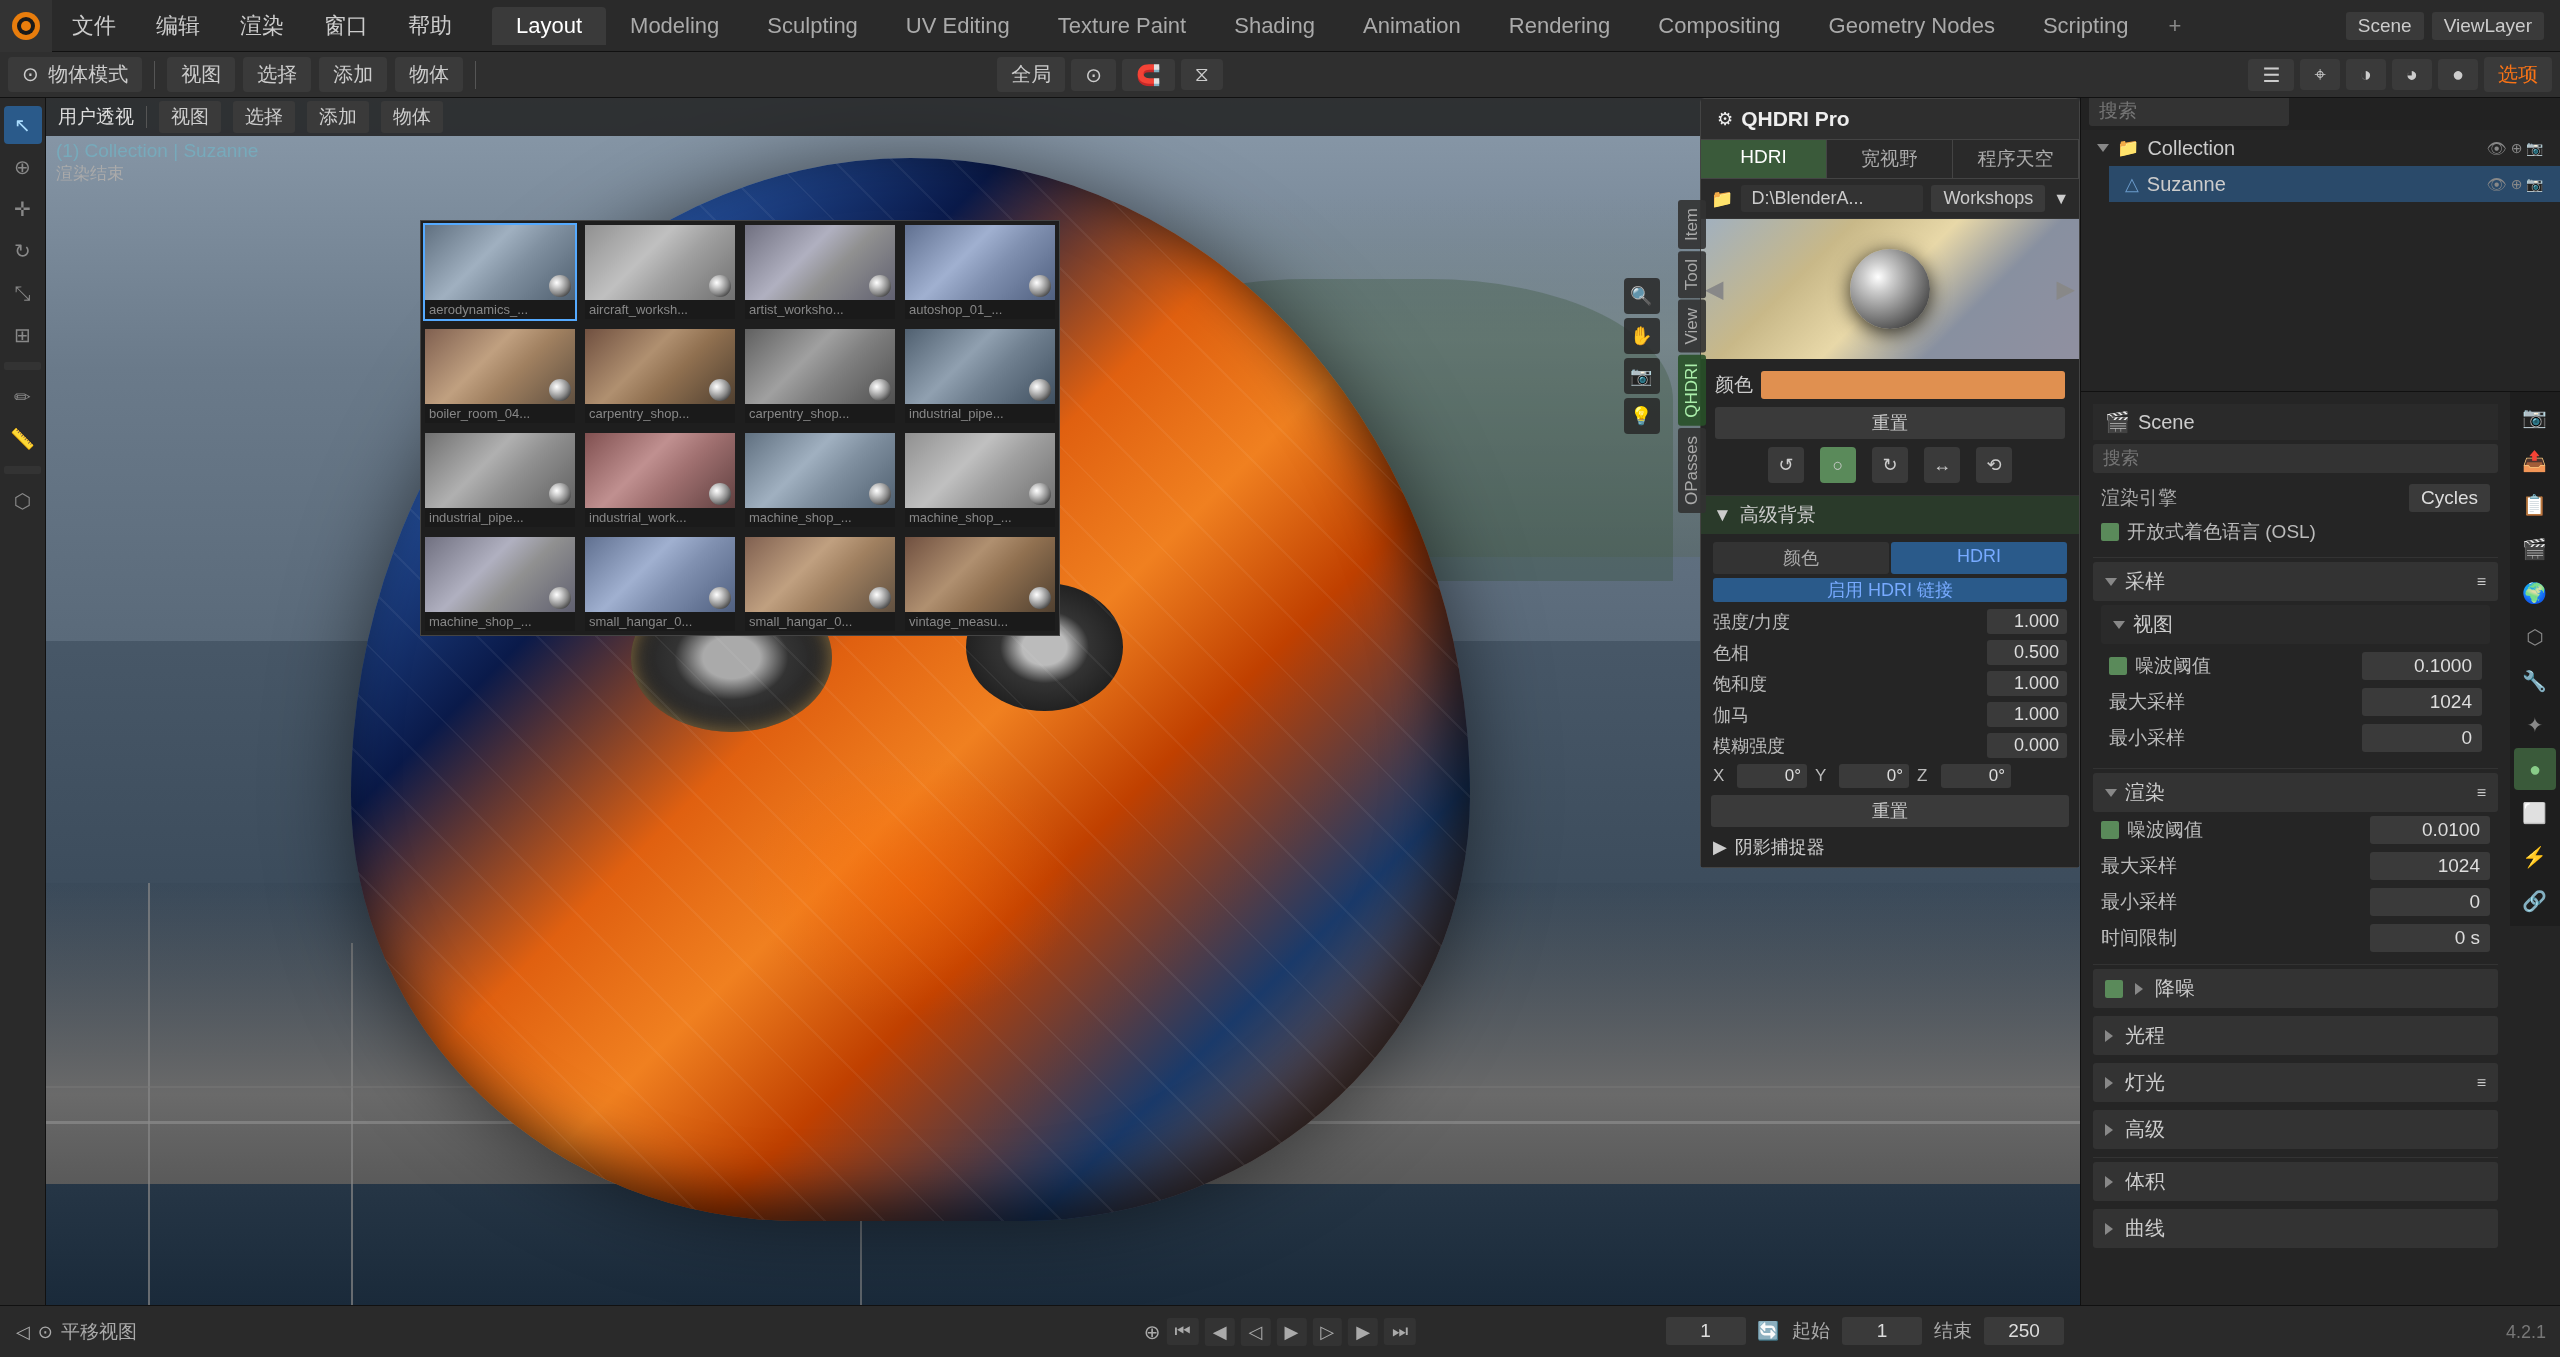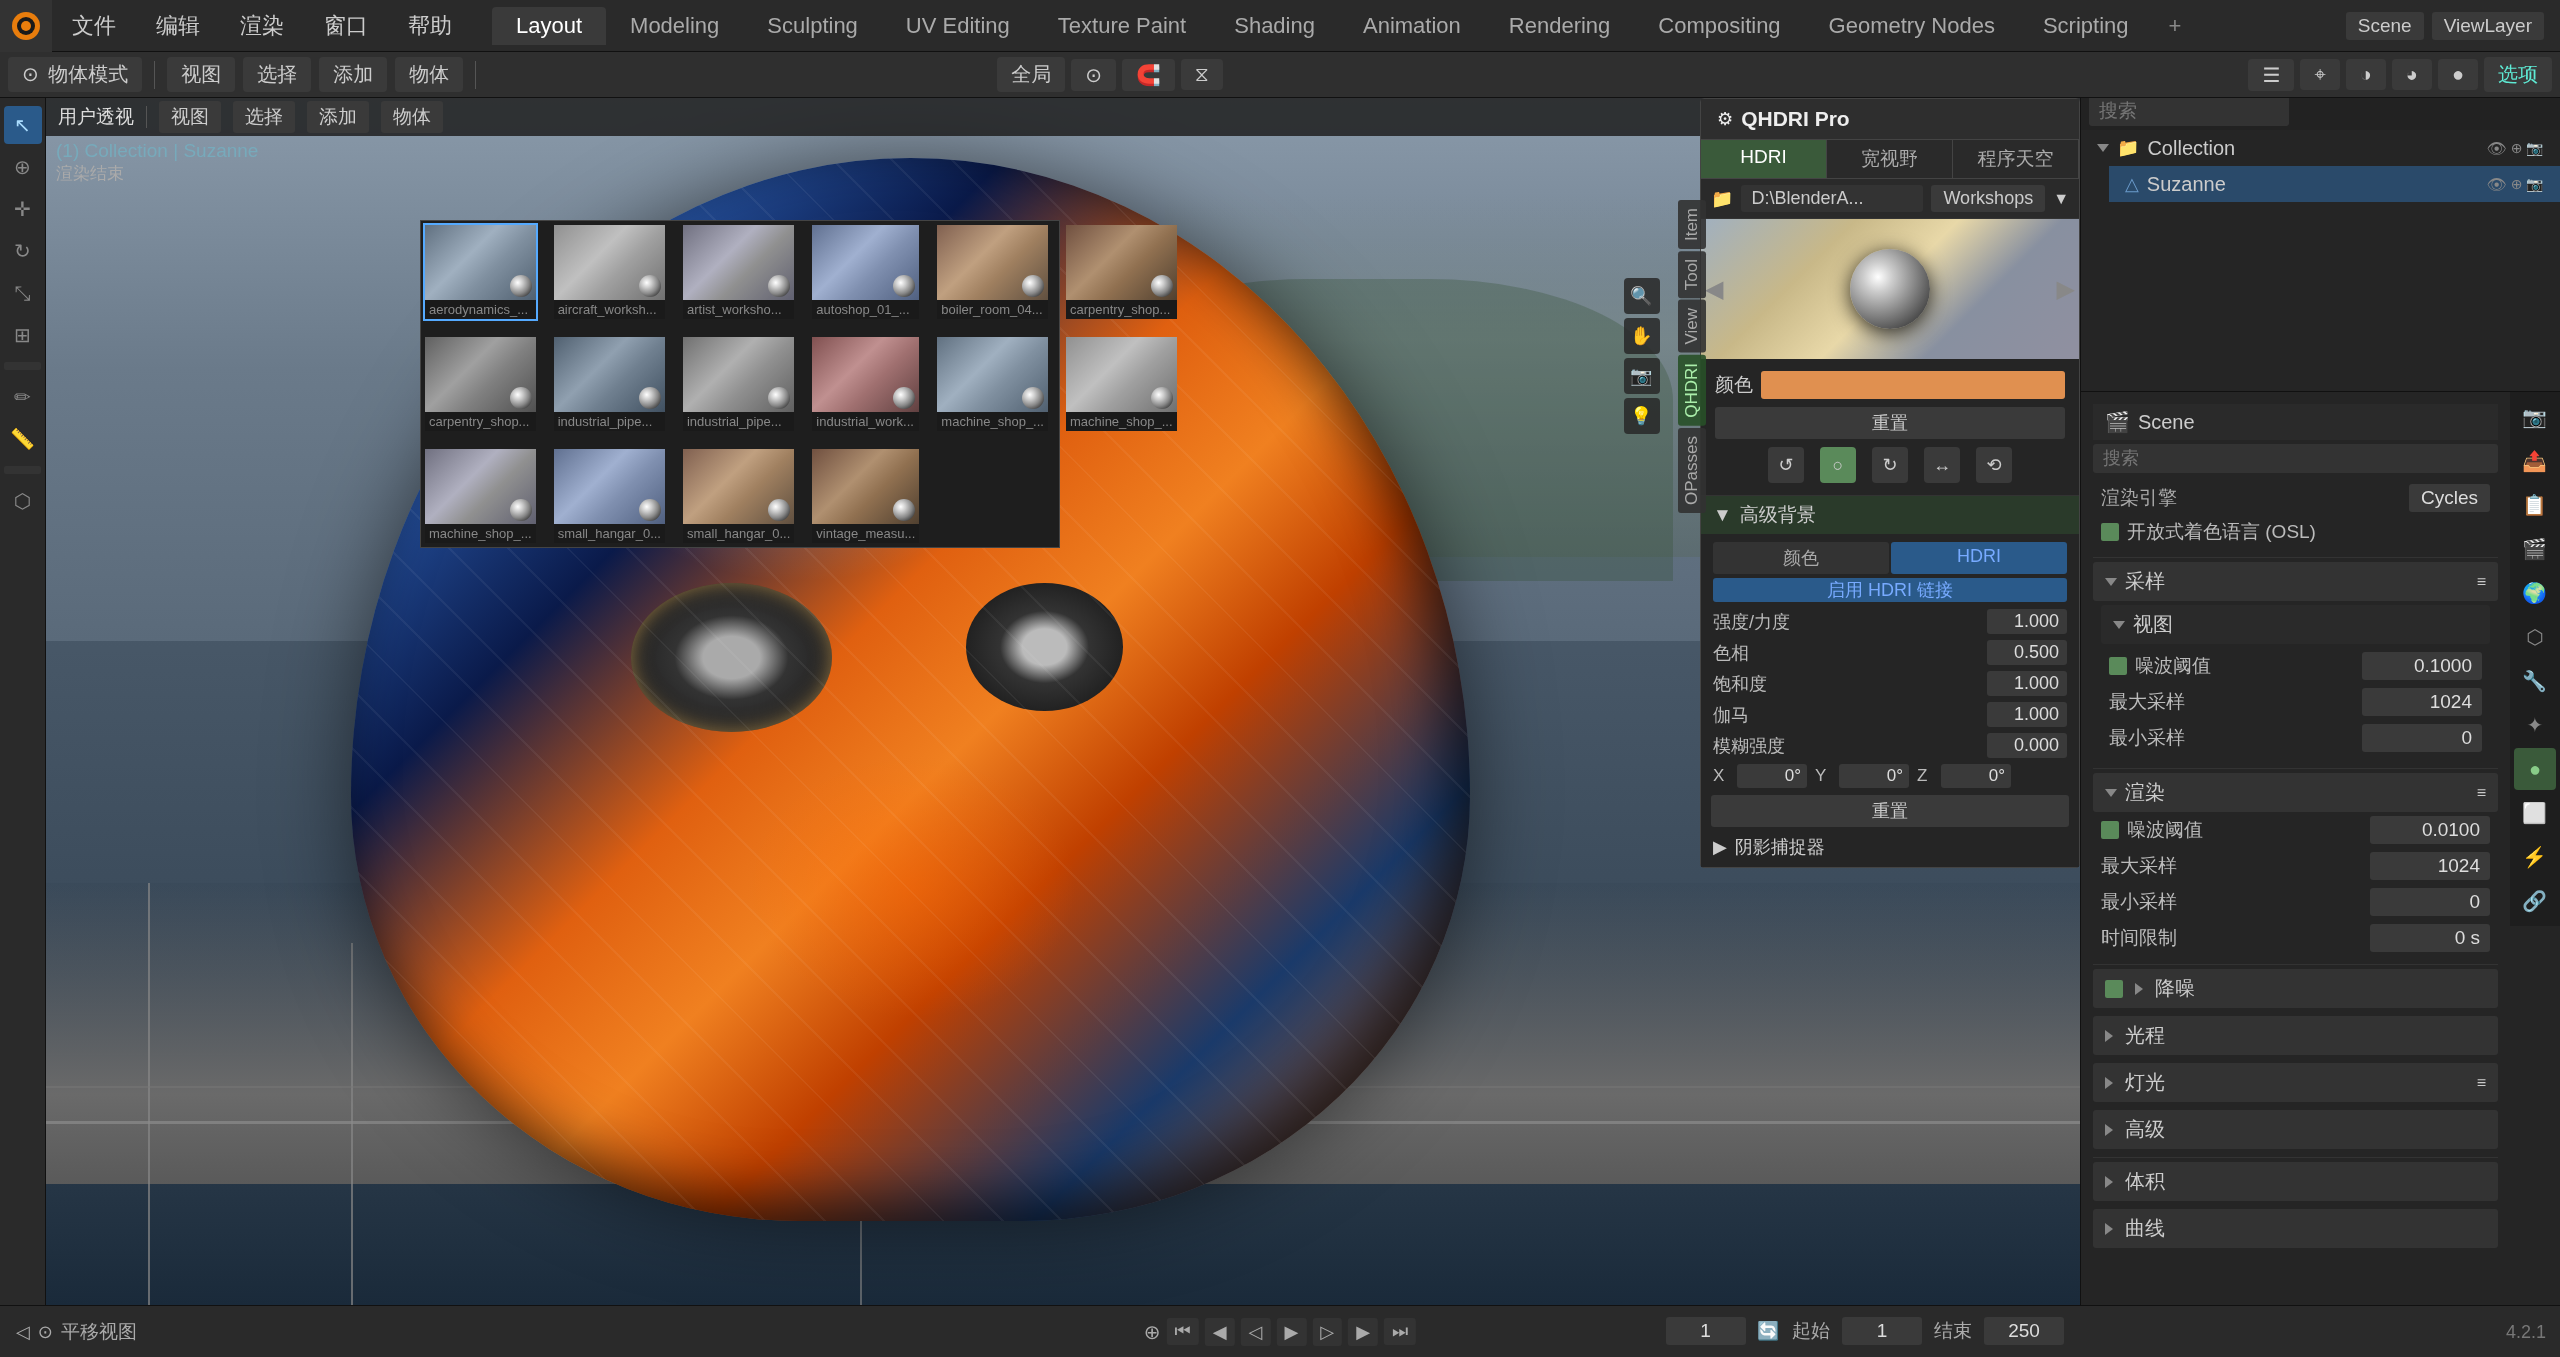--- a/index.html
+++ b/index.html
@@ -751,22 +751,22 @@
       position: absolute;
       left: 420px;
       top: 220px;
       width: 640px;
       background: #1e1e1e;
       border: 1px solid #444;
       z-index: 45;
     }
     .hdri-grid-inner {
       display: grid;
-      grid-template-columns: repeat(6, 1fr);
-      gap: 18px;
+      grid-template-columns: repeat(4, 1fr);
+      gap: 10px;
       padding: 4px;
     }
     .hdri-cell {
       position: relative;
       cursor: pointer;
     }
     .hdri-cell.selected-cell { outline: 2px solid #5af; }
     .hdri-cell-img {
       width: 100%;
       height: 75px;
@@ -861,21 +861,21 @@
     <div class="toolbar-btn">🧲</div>
     <div class="toolbar-btn">⧖</div>
   </div>
 
   <div style="display:flex; align-items:center; gap:6px; margin-left:auto;">
     <div class="toolbar-btn">☰</div>
     <div class="toolbar-btn">⌖</div>
     <div class="toolbar-btn">◑</div>
     <div class="toolbar-btn">◕</div>
     <div class="toolbar-btn">●</div>
-    <div class="toolbar-btn" style="color:#5eead4;">选项</div>
+    <div class="toolbar-btn" style="color:#f97316;">选项</div>
   </div>
 </div>
 
 <div class="left-toolbar">
   <div class="left-tool-btn active">↖</div>
   <div class="left-tool-btn">⊕</div>
   <div class="left-tool-btn">✛</div>
   <div class="left-tool-btn">↻</div>
   <div class="left-tool-btn">⤡</div>
   <div class="left-tool-btn">⊞</div>

